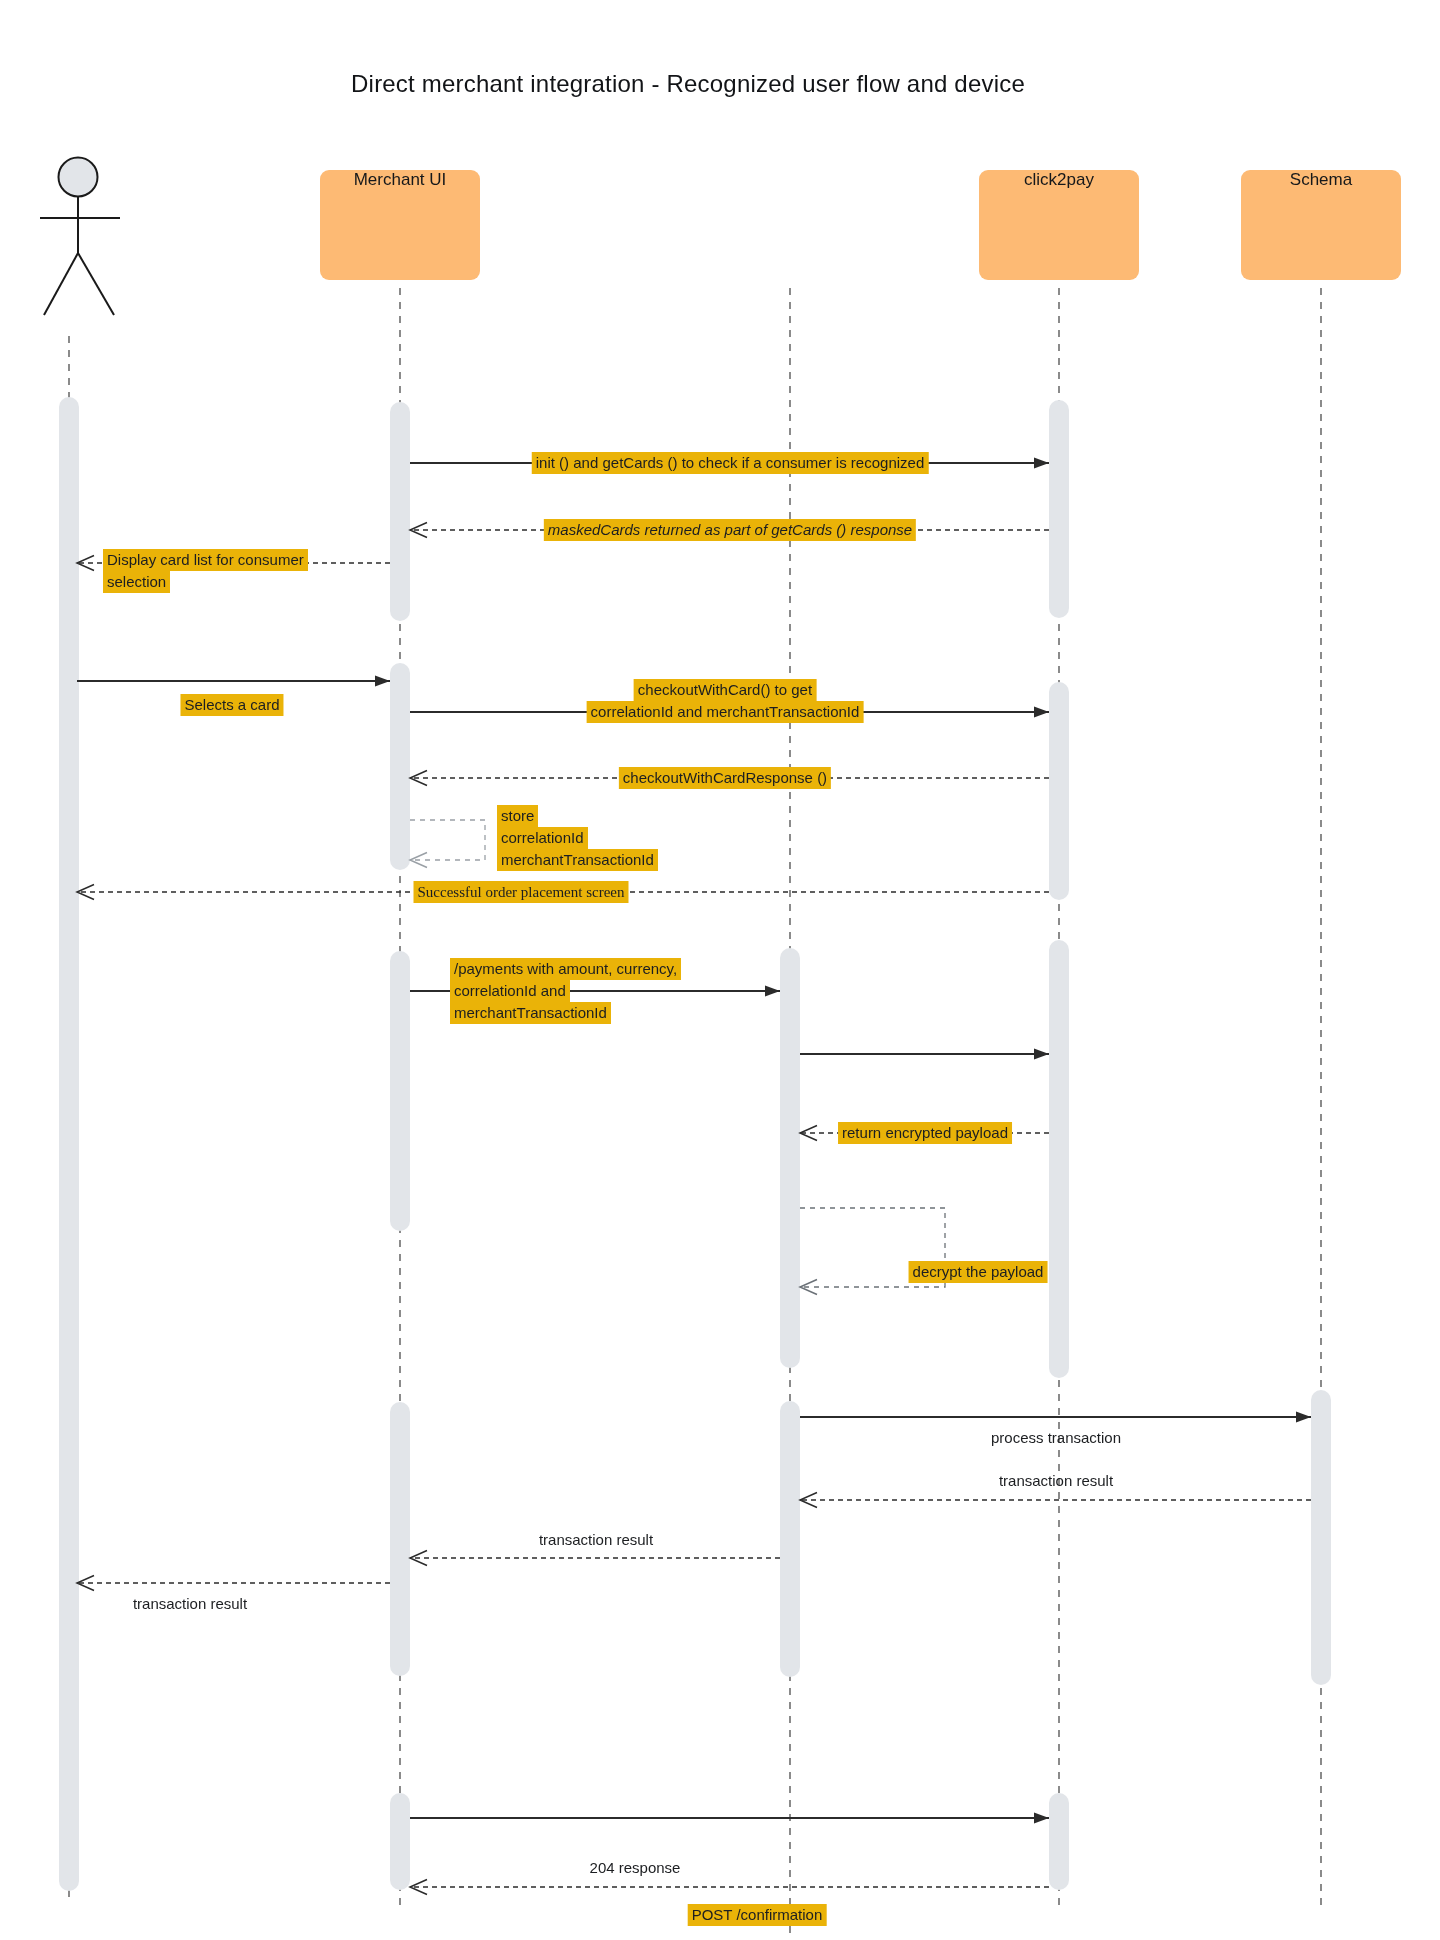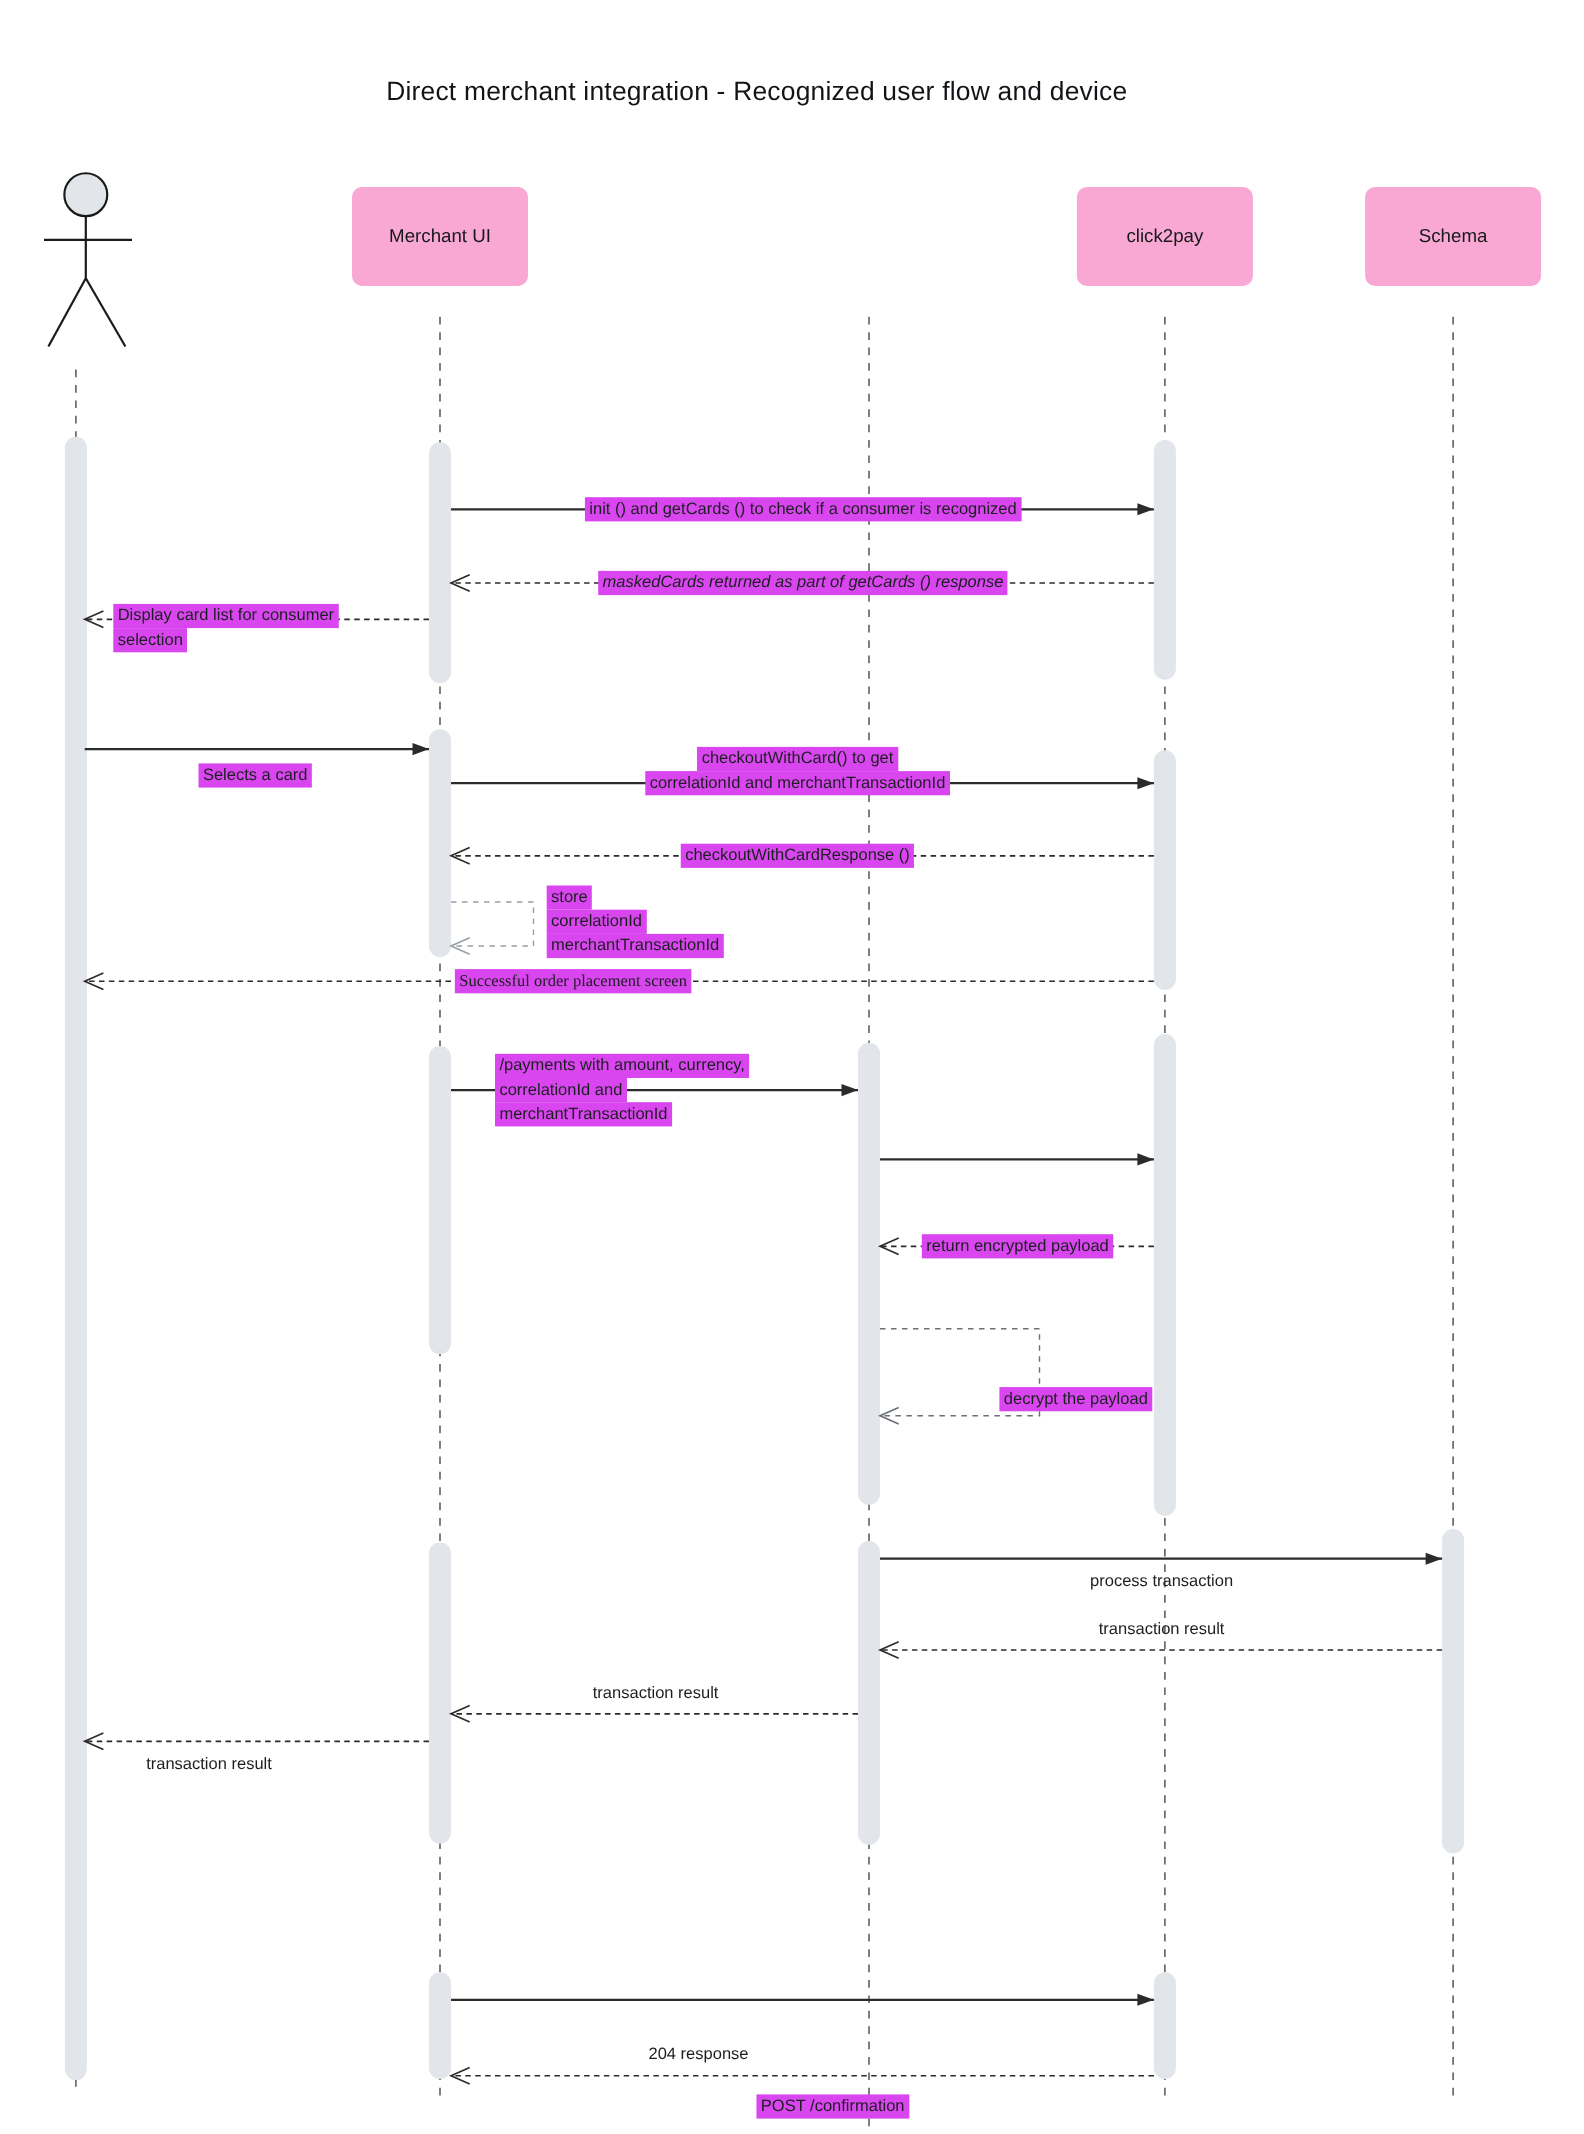--- a/index.html
+++ b/index.html
@@ -5,30 +5,30 @@
   html,body{margin:0;padding:0;background:#fff;}
   .canvas{
     position:relative;width:1440px;height:1940px;background:#ffffff;
     font-family:"Liberation Sans", sans-serif;color:#1c1e21;overflow:hidden;
   }
   .title{
     position:absolute;top:70px;left:688px;transform:translateX(-50%);
     font-size:24px;color:#121417;white-space:nowrap;letter-spacing:.2px;
   }
   .pbox{
-    position:absolute;top:170px;width:160px;height:90px;background:#f9a8d4;
-    border-radius:9px;display:flex;align-items:center;justify-content:center;
+    position:absolute;top:170px;width:160px;height:110px;background:#fdba74;
+    border-radius:9px;display:flex;align-items:flex-start;justify-content:center;
     font-size:17px;color:#16181a;
   }
   svg.layer{position:absolute;left:0;top:0;}
   .msg-label{position:absolute;font-size:15px;line-height:22px;color:#1c1e21;white-space:nowrap;}
   .msg-label.center{transform:translateX(-50%);text-align:center;}
   .msg-label .ln{width:max-content;}
   .msg-label.center .ln{margin:0 auto;}
-  .msg-label .ln.bg{background:#d946ef;padding:0 4px;}
+  .msg-label .ln.bg{background:#eab308;padding:0 4px;}
   .actor-wrap{position:absolute;left:36px;top:155px;}
 </style>
 </head>
 <body>
 
 <div class="canvas">
 
   <div class="title">Direct merchant integration - Recognized user flow and device</div>
 
   <div class="actor-wrap">

